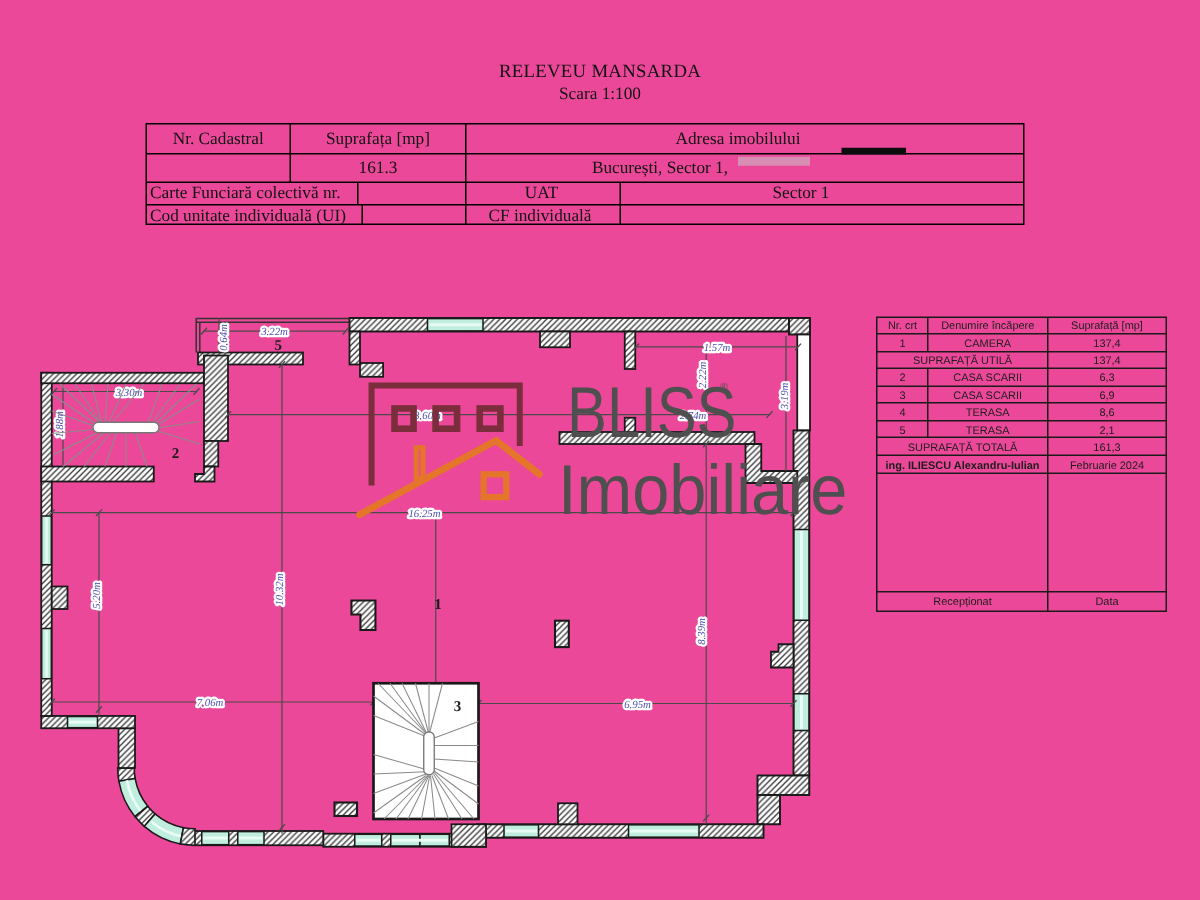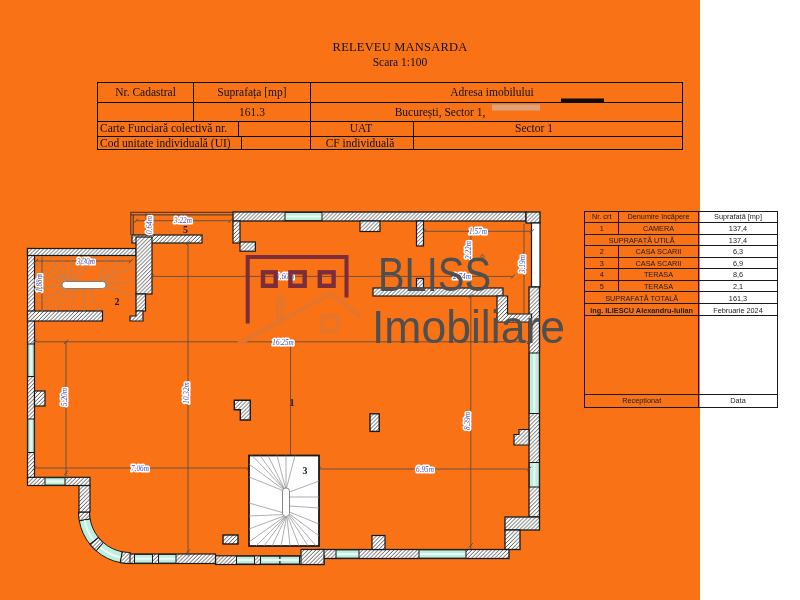--- a/index.html
+++ b/index.html
@@ -1,16 +1,16 @@
 <!DOCTYPE html>
 <html><head>
 <meta charset="utf-8">
 <style>
 html,body{margin:0;padding:0;background:#fff;-webkit-font-smoothing:antialiased;}
-#page{position:relative;width:700px;height:600px;background:#f97316;font-family:"Liberation Serif",serif;}
+#page{position:relative;width:800px;height:600px;background:#ec4899;font-family:"Liberation Serif",serif;}
 svg text{white-space:pre;}
 </style>
 </head>
 <body>
 <div id="page">
 <svg width="800" height="600" viewBox="0 0 800 600" xmlns="http://www.w3.org/2000/svg">
 <defs>
 <pattern id="ht" width="3.9" height="3.9" patternUnits="userSpaceOnUse">
 <rect x="0" y="0" width="3.9" height="3.9" fill="#ffffff"></rect>
 <path d="M-1,1 l2,-2 M0,3.9 l3.9,-3.9 M2.9,4.9 l2,-2" stroke="#333333" stroke-width="0.85" fill="none"></path>

